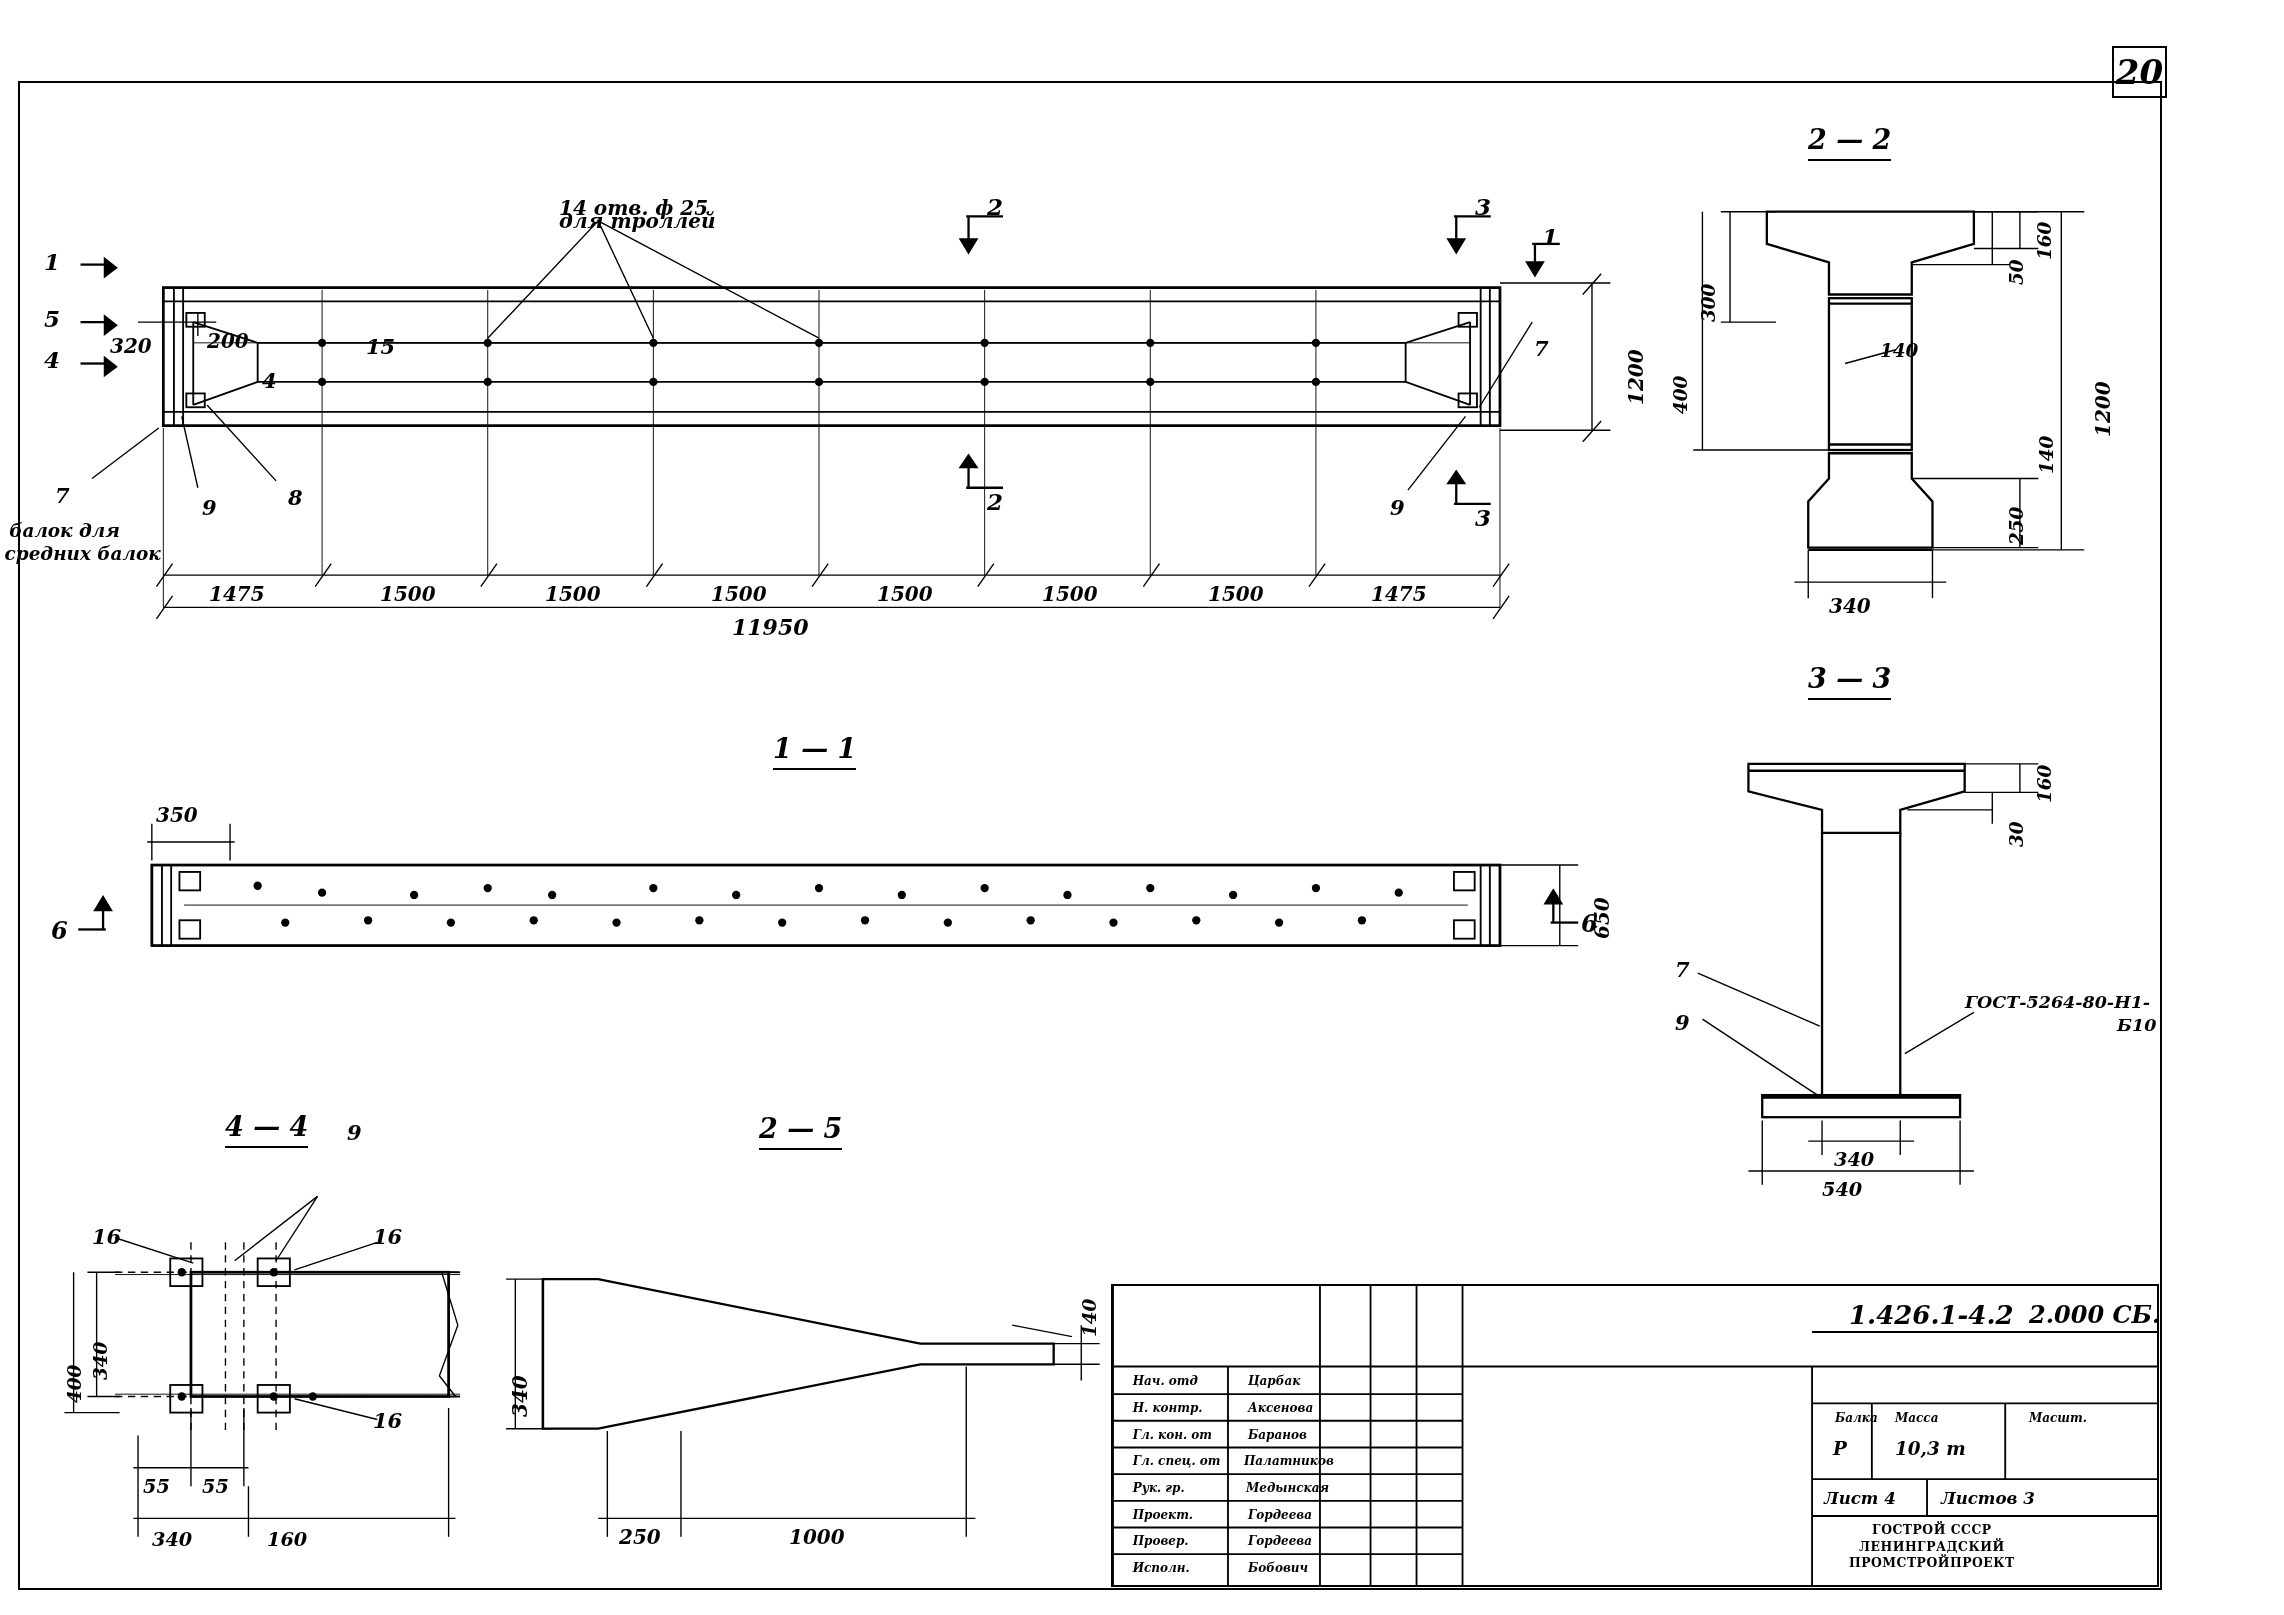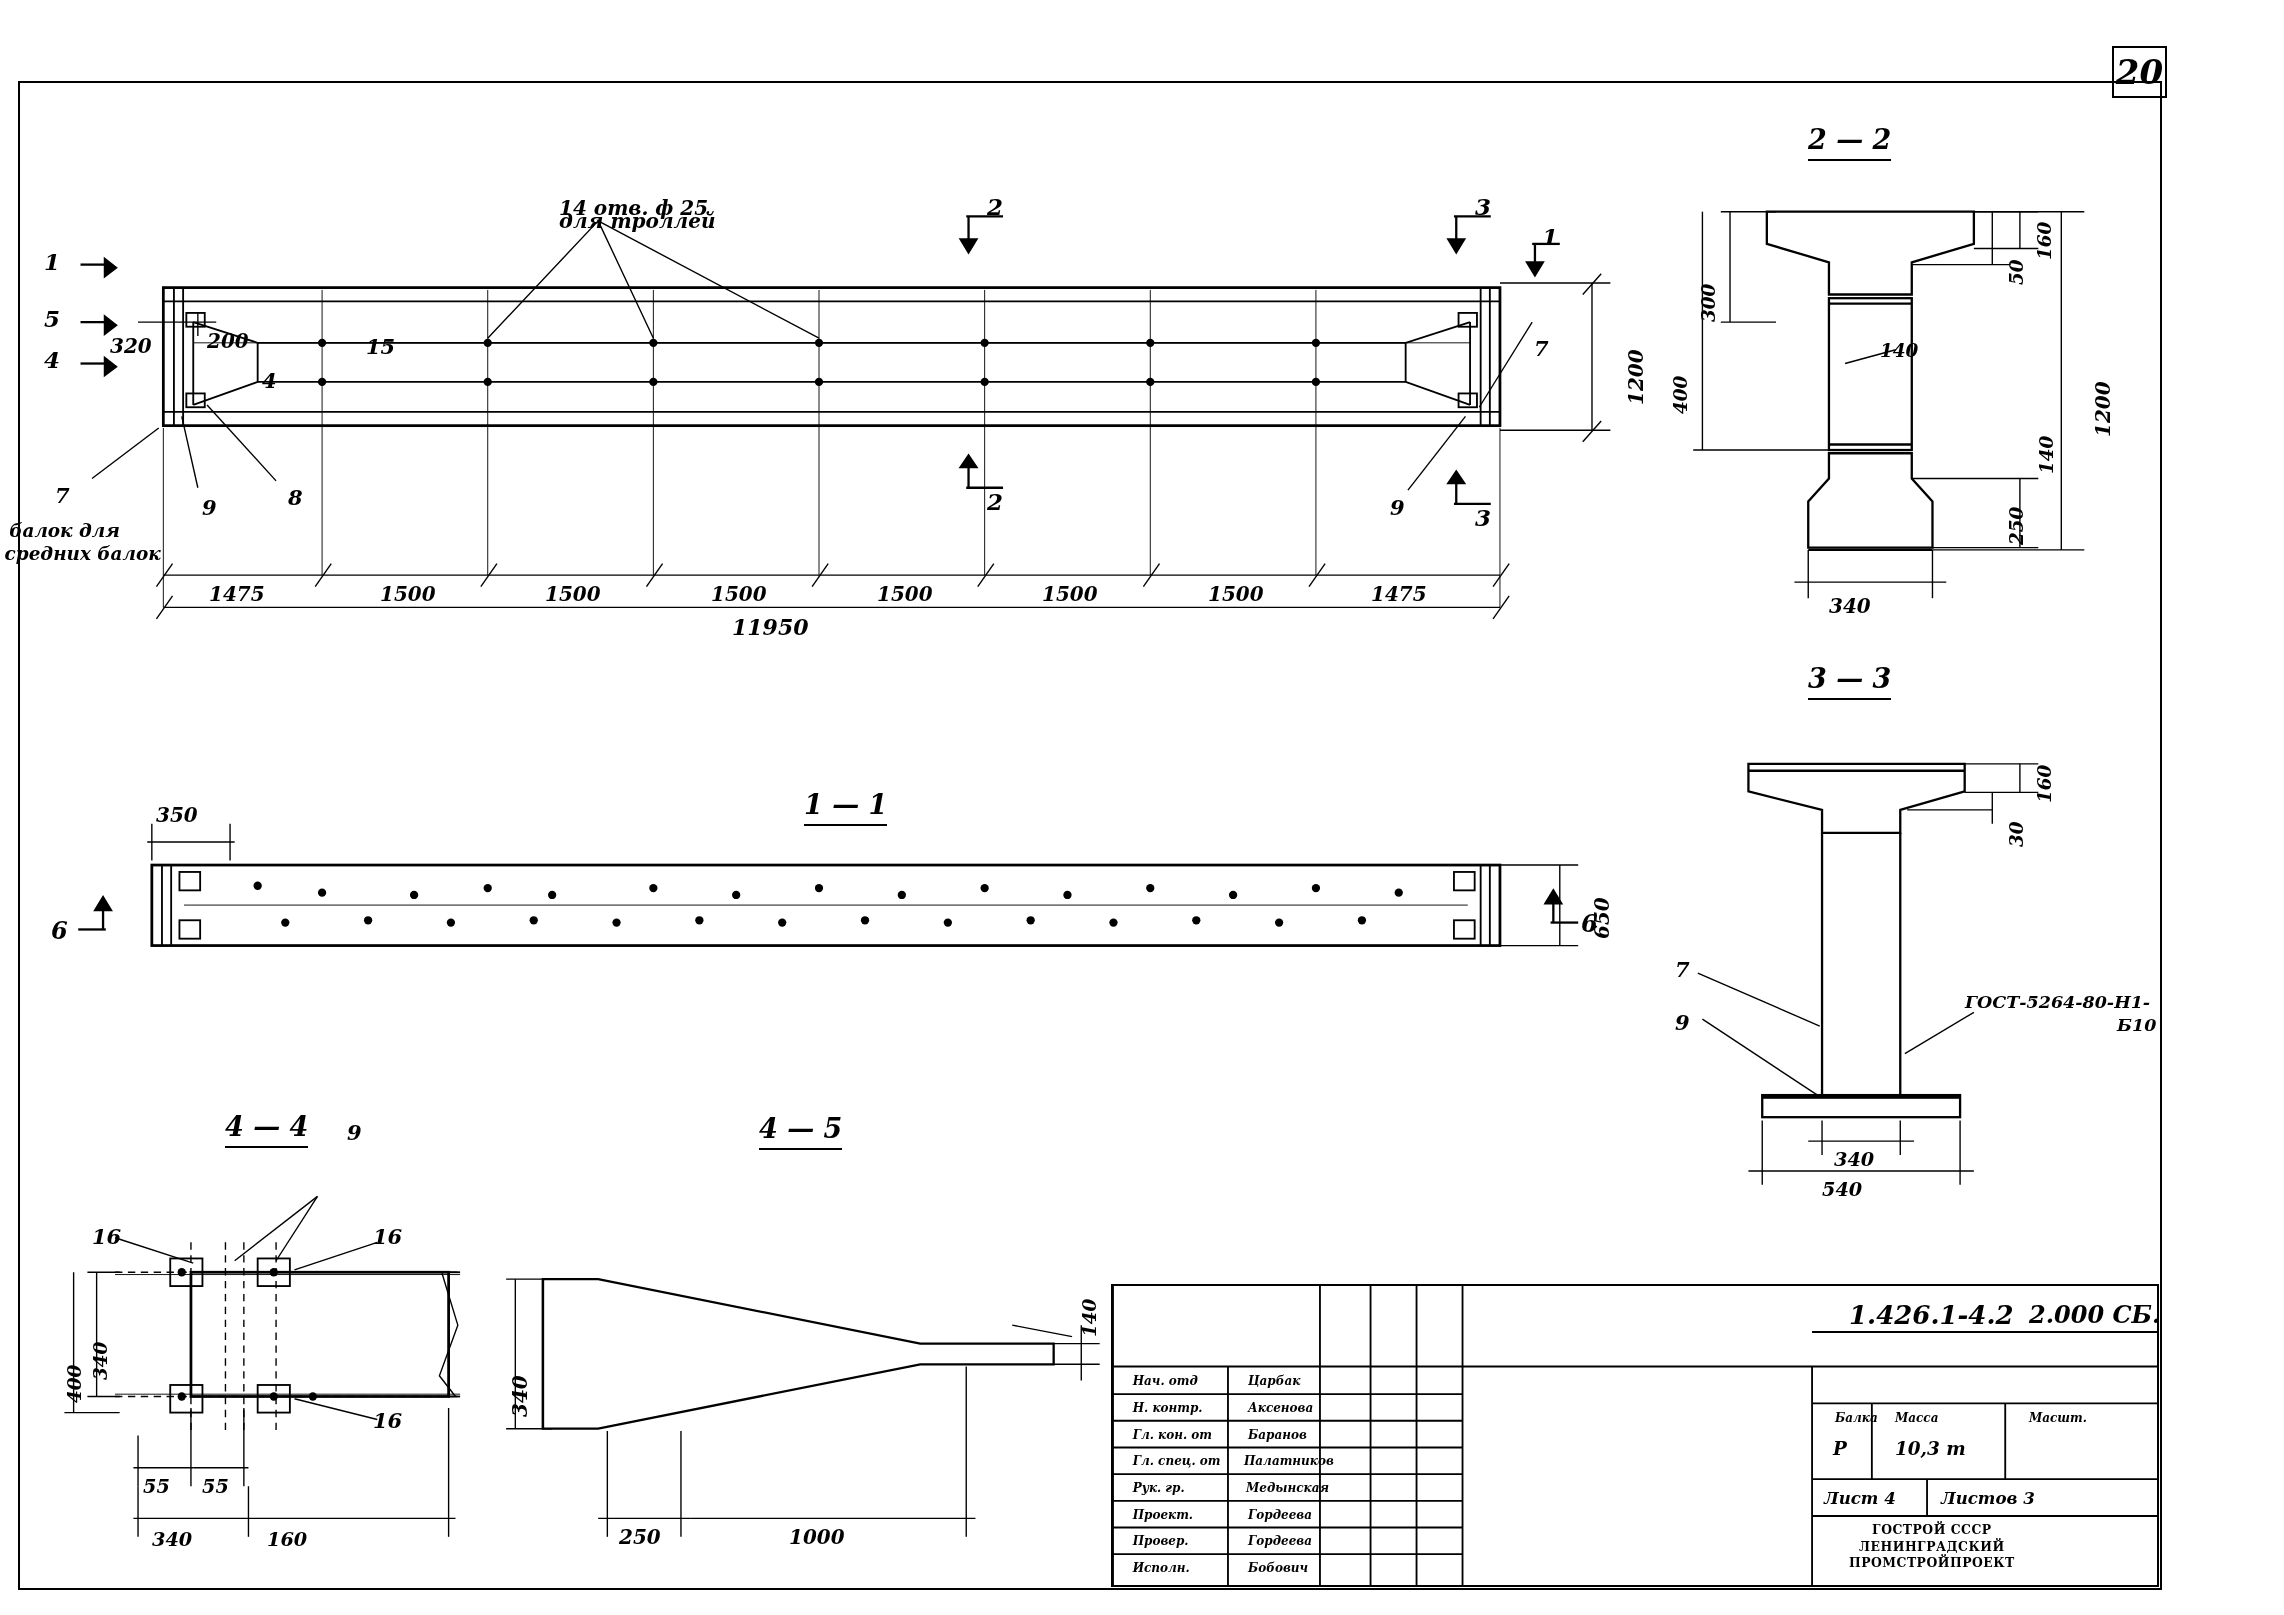--- a/index.html
+++ b/index.html
@@ -208,21 +208,21 @@
   <div class="lbl" style="left:209px;top:582px;font-size:20px;">1475</div>
   <div class="lbl" style="left:380px;top:582px;font-size:20px;">1500</div>
   <div class="lbl" style="left:545px;top:582px;font-size:20px;">1500</div>
   <div class="lbl" style="left:711px;top:582px;font-size:20px;">1500</div>
   <div class="lbl" style="left:877px;top:582px;font-size:20px;">1500</div>
   <div class="lbl" style="left:1042px;top:582px;font-size:20px;">1500</div>
   <div class="lbl" style="left:1208px;top:582px;font-size:20px;">1500</div>
   <div class="lbl" style="left:1371px;top:582px;font-size:20px;">1475</div>
   <div class="lbl" style="left:732px;top:614px;font-size:22px;">11950</div>
 
-  <div class="sec-title" style="left:773px;top:789px;margin-left:31px;">1 — 1</div>
+  <div class="sec-title" style="left:773px;top:733px;">1 — 1</div>
 
   <svg width="2284" height="1616" viewBox="0 0 4964 3512">
     <g fill="none" stroke="#000" stroke-width="4">
       <rect x="330" y="1880" width="2930" height="175" stroke-width="6"></rect>
       <line x1="352" y1="1880" x2="352" y2="2055"></line>
       <line x1="372" y1="1880" x2="372" y2="2055"></line>
       <line x1="3218" y1="1880" x2="3218" y2="2055"></line>
       <line x1="3238" y1="1880" x2="3238" y2="2055"></line>
       <rect x="390" y="1895" width="45" height="40"></rect>
       <rect x="390" y="2000" width="45" height="40"></rect>
@@ -467,21 +467,21 @@
   <div class="lbl" style="left:92px;top:1224px;font-size:21px;">16</div>
   <div class="lbl" style="left:373px;top:1224px;font-size:21px;">16</div>
   <div class="lbl" style="left:373px;top:1408px;font-size:21px;">16</div>
   <div class="lbl v" style="left:90px;top:1380px;font-size:18.4px;">340</div>
   <div class="lbl v" style="left:64px;top:1403px;font-size:18.4px;">400</div>
   <div class="lbl" style="left:143px;top:1475px;font-size:19.3px;">55</div>
   <div class="lbl" style="left:202px;top:1475px;font-size:19.3px;">55</div>
   <div class="lbl" style="left:152px;top:1528px;font-size:19.3px;">340</div>
   <div class="lbl" style="left:267px;top:1528px;font-size:19.3px;">160</div>
 
-  <div class="sec-title" style="left:759px;top:1113px;">4 — 5</div>
+  <div class="sec-title" style="left:759px;top:1113px;">2 — 5</div>
 
   <svg width="2284" height="1616" viewBox="0 0 4964 3512">
     <g fill="none" stroke="#000" stroke-width="5">
       <path d="M1180,2780 L1300,2780 L2000,2920 L2290,2920 L2290,2965 L2000,2965 L1300,3105 L1180,3105 Z"></path>
       <line x1="1180" y1="2780" x2="1180" y2="3105"></line>
 
       <g stroke-width="3">
         <line x1="1120" y1="2780" x2="1120" y2="3105"></line>
         <line x1="1100" y1="2780" x2="1200" y2="2780"></line>
         <line x1="1100" y1="3105" x2="1200" y2="3105"></line>

